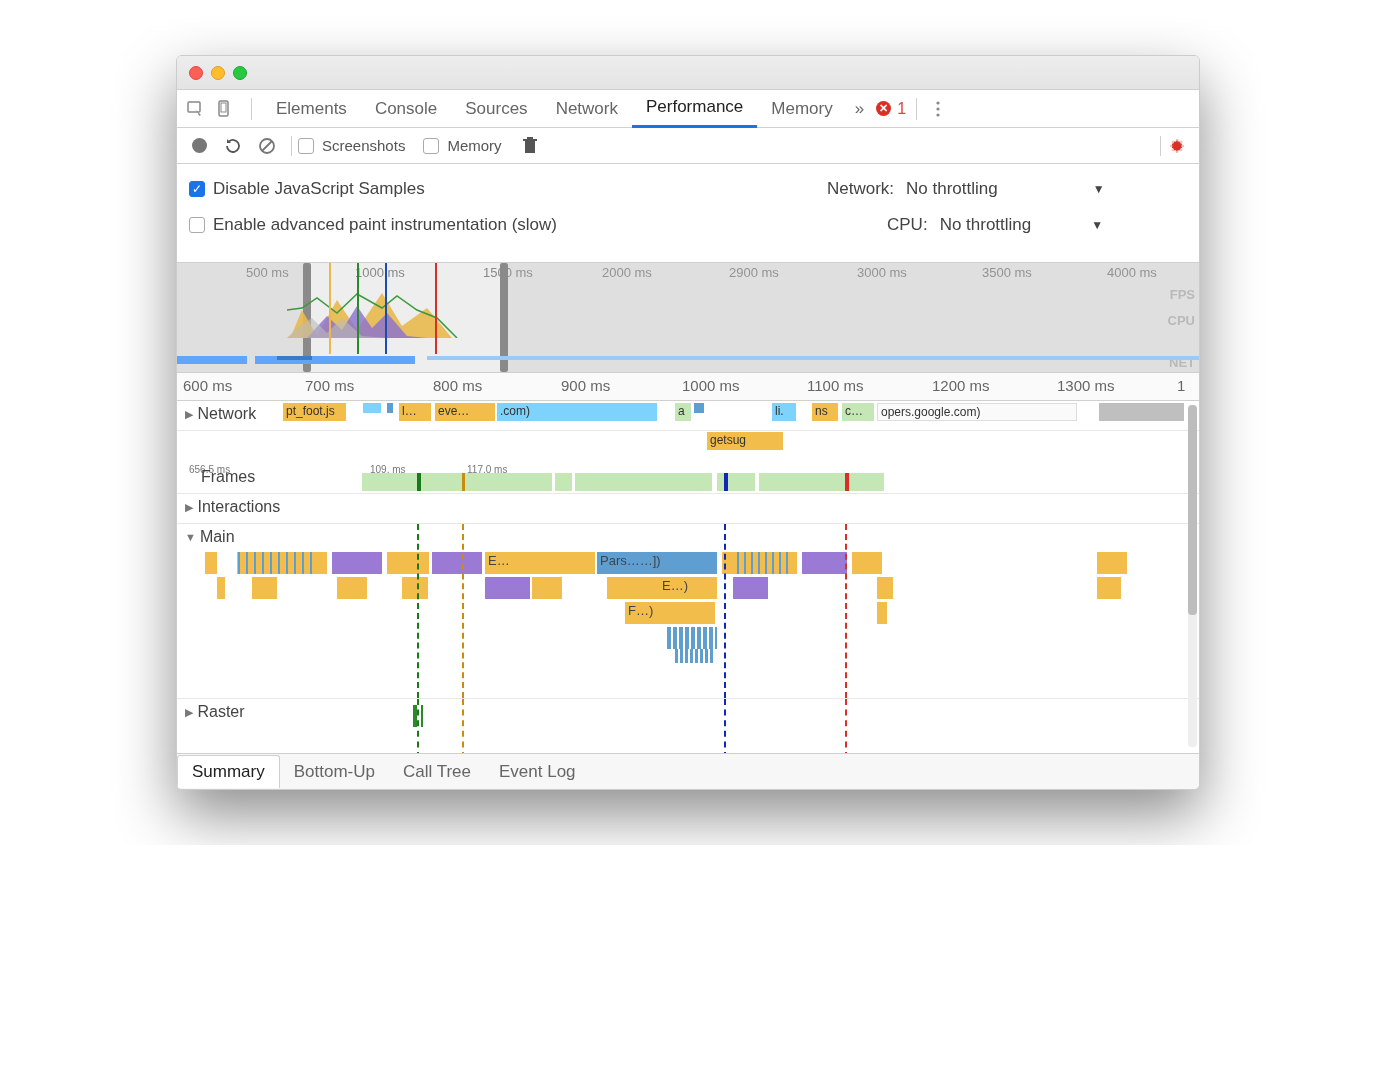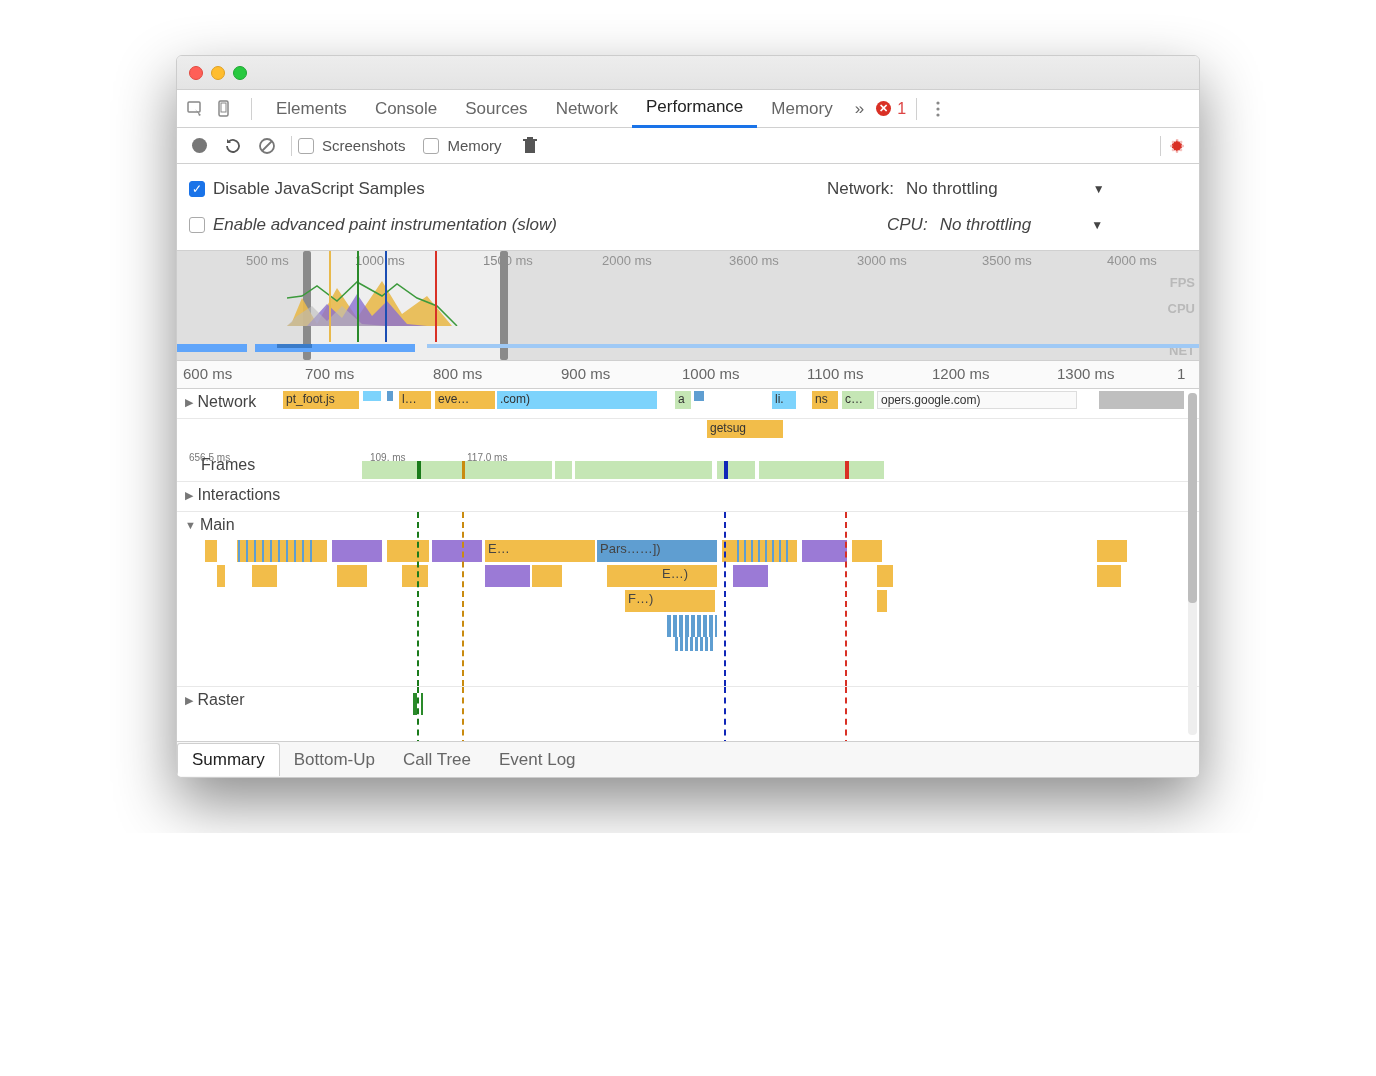--- a/index.html
+++ b/index.html
@@ -24,21 +24,21 @@
   .tb-icon { width:20px;height:20px;display:flex;align-items:center;justify-content:center;margin-right:14px;color:#666;}
   .tb-record { width:15px;height:15px;border-radius:50%;background:#777; }
   .tb-divider { width:1px;height:20px;background:#d0d0d0;margin:0 6px 0 0;}
   .chk { width:16px;height:16px;border:1px solid #aaa;border-radius:3px;margin-right:8px;display:inline-flex;align-items:center;justify-content:center;vertical-align:middle;}
   .chk.checked { background:#1a73e8;border-color:#1a73e8;color:#fff;font-size:12px;}
   .chk-lbl { margin-right:18px; vertical-align:middle;}
   .gear { color:#d93025; font-size:18px;}
   
   .settings { padding:10px 12px; border-bottom:1px solid #d0d0d0; font-size:17px; color:#444;}
   .srow { display:flex; align-items:center; height:30px; margin-bottom:6px;}
-  .srow:last-child{margin-bottom:0;font-style:italic;}
+  .srow:last-child{margin-bottom:12px;}
   .srow .left { display:flex; align-items:center; flex:1;}
   .srow .right { display:flex; align-items:center; gap:12px; width:360px;}
   .sel { display:flex; align-items:center; gap:95px; color:#444;}
   .tri { font-size:12px; color:#444;}
   
   .overview { height:110px; background:#eee; border-bottom:1px solid #cfcfcf; position:relative; font-size:13px; color:#888; overflow:hidden;}
   .ov-tick{position:absolute;top:2px;}
   .ov-rlab{position:absolute;right:4px;font-size:13px;font-weight:bold;color:#bbb;}
   .ov-handle{position:absolute;top:0;bottom:0;width:8px;background:#8a8a8a;border-radius:2px;}
   .ov-sel{position:absolute;top:0;bottom:0;background:rgba(180,180,180,0.25);}
@@ -185,21 +185,21 @@
         </div>
       </div>
     </div>
   </div>
 
   <div class="overview">
     <div class="ov-tick" style="left:69px;">500 ms</div>
     <div class="ov-tick" style="left:178px;">1000 ms</div>
     <div class="ov-tick" style="left:306px;">1500 ms</div>
     <div class="ov-tick" style="left:425px;">2000 ms</div>
-    <div class="ov-tick" style="left:552px;">3600 ms</div>
+    <div class="ov-tick" style="left:552px;">2900 ms</div>
     <div class="ov-tick" style="left:680px;">3000 ms</div>
     <div class="ov-tick" style="left:805px;">3500 ms</div>
     <div class="ov-tick" style="left:930px;">4000 ms</div>
 
     <div class="ov-rlab" style="top:24px;">FPS</div>
     <div class="ov-rlab" style="top:50px;">CPU</div>
     <div class="ov-rlab" style="top:92px;">NET</div>
 
     <div class="ov-handle" style="left:126px;"></div>
     <div class="ov-handle" style="left:323px;"></div>
@@ -238,21 +238,21 @@
       <div class="r-tick" style="left:880px;">1300 ms</div>
       <div class="r-tick" style="left:1000px;">1</div>
     </div>
 
     <div class="track" style="height:24px;">
       <div class="tlabel">
           <span class="caret">▶</span>
           <span>Network</span>
         </div>
       <div class="tbody">
-        <div class="bar org" style="left:106px;width:76px;top:2px;">pt_foot.js</div>
+        <div class="bar org" style="left:106px;width:63px;top:2px;">pt_foot.js</div>
         <div class="bar grn thin" style="left:186px;width:18px;top:2px;"></div>
         <div class="bar blu thin" style="left:210px;width:6px;top:2px;"></div>
         <div class="bar org" style="left:222px;width:32px;top:2px;">l…</div>
         <div class="bar org" style="left:258px;width:60px;top:2px;">eve…</div>
         <div class="bar grn" style="left:320px;width:160px;top:2px;">.com)</div>
         <div class="bar lgr" style="left:498px;width:16px;top:2px;">a</div>
         <div class="bar blu thin" style="left:517px;width:10px;top:2px;"></div>
         <div class="bar org" style="left:530px;width:76px;top:2px;margin-top:29px;">getsug</div>
         <div class="bar grn" style="left:595px;width:24px;top:2px;">li.</div>
         <div class="bar org" style="left:635px;width:26px;top:2px;">ns</div>

